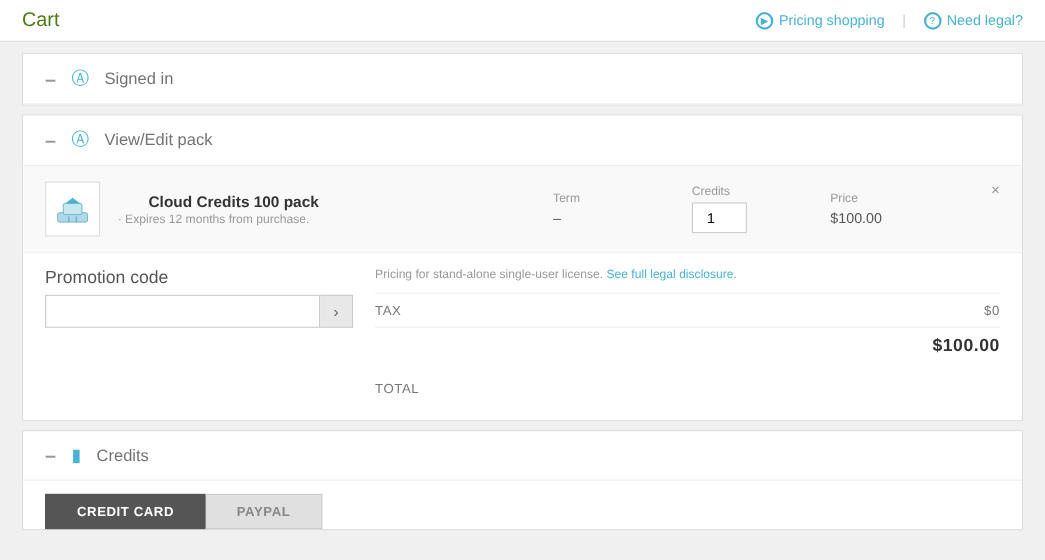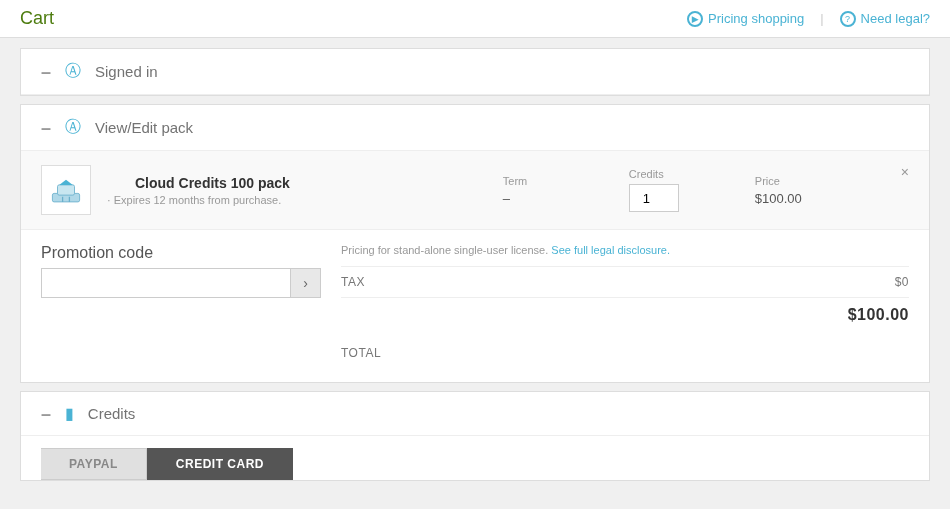--- a/index.html
+++ b/index.html
@@ -365,18 +365,18 @@
     </div>
   </div>
 
   <div class="section">
     <div class="section-header">
       <span class="section-toggle">–</span>
       <span class="section-icon">▮</span>
       <span class="section-title">Credits</span>
     </div>
     <div class="payment-tabs">
+      <div class="pay-tab active">CREDIT CARD</div>
       <div class="pay-tab inactive">PAYPAL</div>
-      <div class="pay-tab active">CREDIT CARD</div>
     </div>
   </div>
 
 </div>
 
 </body></html>

